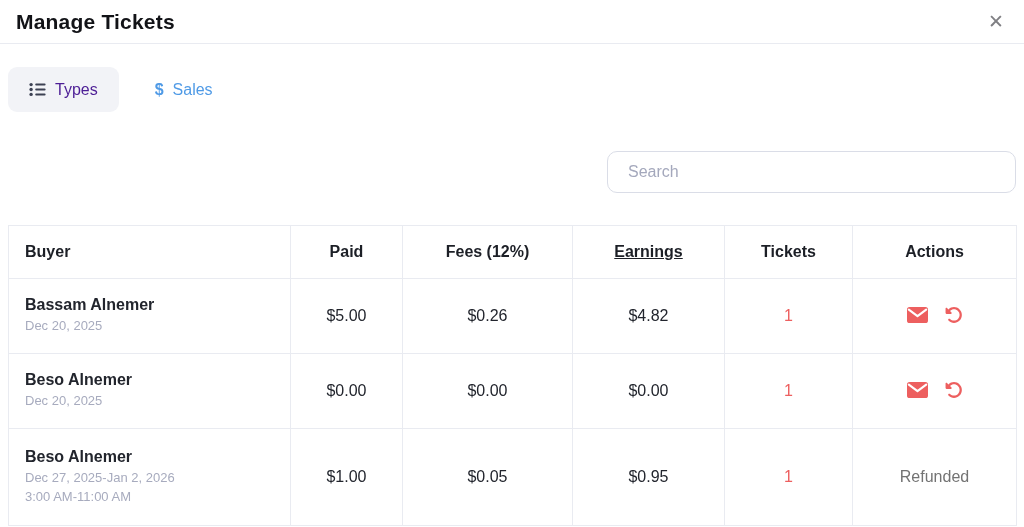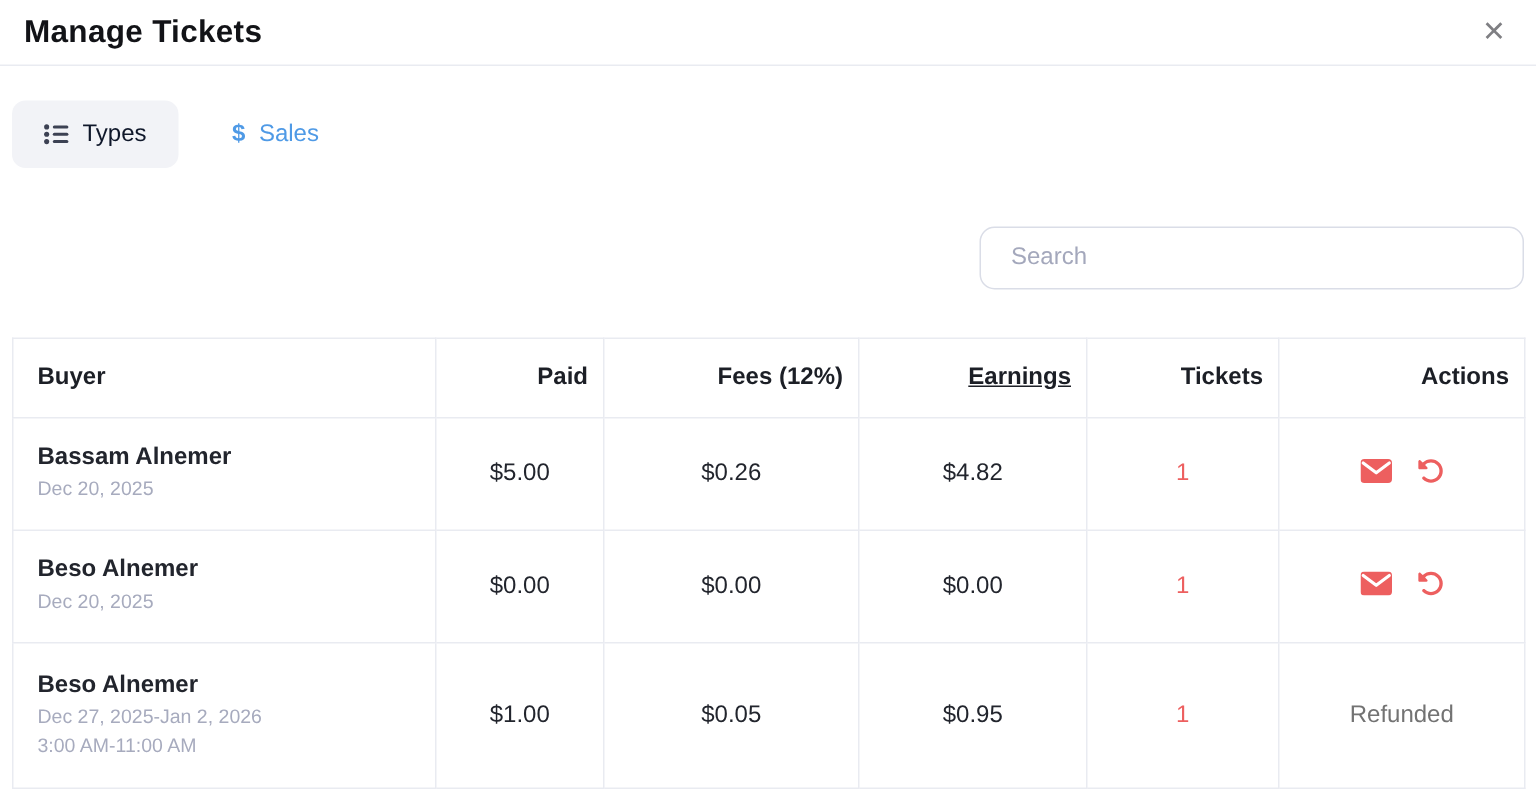--- a/index.html
+++ b/index.html
@@ -18,41 +18,41 @@
   .close-btn {
     background: none; border: none; cursor: pointer;
     font-size: 19px; color: #7f7f83; line-height: 1; padding: 4px;
   }
   
   .tabs { display: flex; gap: 15px; margin: 23px 8px 0; }
   .tab {
     display: inline-flex; align-items: center; gap: 9px;
     height: 45px; padding: 0 21px; border: none; border-radius: 9px;
     background: var(--tab-bg, #f2f3f7); cursor: pointer;
-    font-family: inherit; font-size: 16px; font-weight: 500; color: #0f172a;
+    font-family: inherit; font-size: 16px; font-weight: 500; color: #4c1d95;
   }
   .tab.active { background: transparent; color: var(--accent-blue, #4f9ae6); }
   .tab .ticon { display: inline-flex; align-items: center; }
   .tab .dollar { font-size: 16px; font-weight: 700; }
   
   .search-row { display: flex; justify-content: flex-end; margin: 39px 8px 0; }
   .search-input {
-    width: 363px; height: 42px; border: 1px solid #dadde7; border-radius: 10px;
+    width: 409px; height: 42px; border: 1px solid #dadde7; border-radius: 10px;
     padding: 0 20px; font-family: inherit; font-size: 16px; color: #3c4153;
     outline: none; background: #fff;
   }
   .search-input::placeholder { color: #a4a8bc; }
   
   table {
     width: 1008px; margin: 32px 8px 0; border-collapse: collapse; table-layout: fixed;
   }
   th, td { border: 1px solid var(--border, #e9ebf1); background: #fff; }
   th {
     height: 53px; font-size: 16px; font-weight: 600; color: #1c1f26;
-    text-align: right; padding: 0 10px;
+    text-align: center; padding: 0 10px;
   }
   td { height: 75px; text-align: center; font-size: 16px; color: #22252d; padding: 0 10px; }
   tr.tall td { height: 97px; }
   th.col-buyer, td.cell-buyer { text-align: left; padding-left: 16px; }
   .col-buyer   { width: 282px; }
   .col-paid    { width: 112px; }
   .col-fees    { width: 170px; }
   .col-earn    { width: 152px; text-decoration: underline; }
   .col-tix     { width: 128px; }
   .col-actions { width: 164px; }

